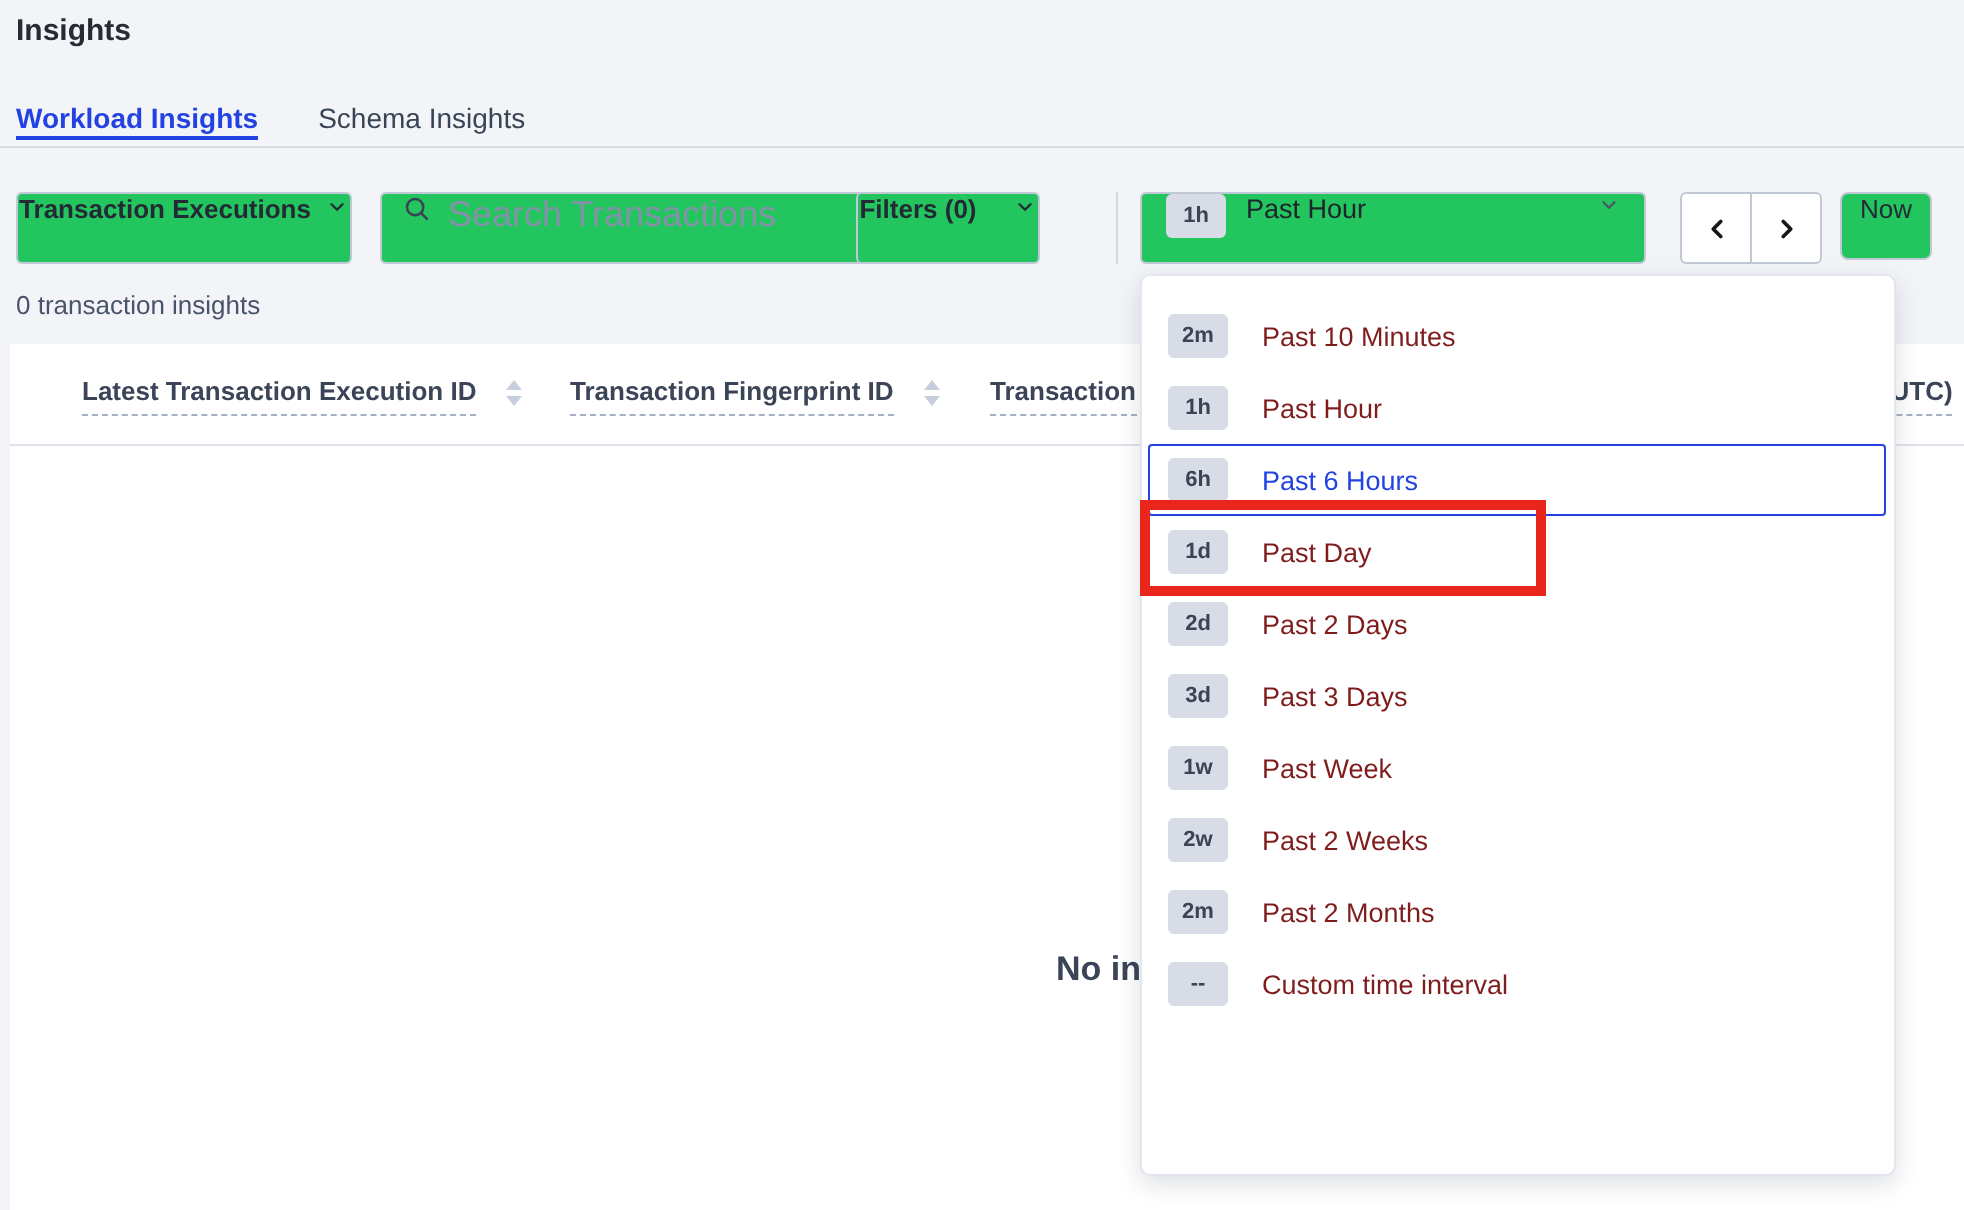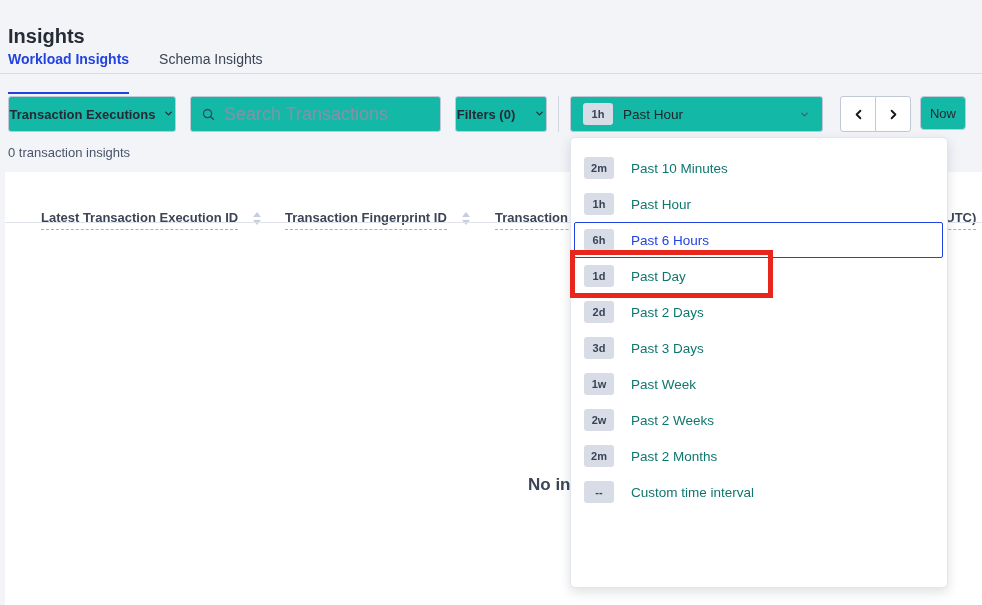--- a/index.html
+++ b/index.html
@@ -1,62 +1,62 @@
 <!DOCTYPE html>
 <html><head>
 <meta charset="utf-8">
 <style>
   * { margin:0; padding:0; box-sizing:border-box; }
   html,body { width:982px; height:605px; }
   body { font-family:"Liberation Sans", sans-serif; background:#f3f4f8; overflow:hidden; }
   .app { position:relative; width:982px; height:605px; background:#f3f4f8; }
 
   
-  .page-title { position:absolute; left:8px; top:25px; font-size:20px; font-weight:700; color:#262c36; }
+  .page-title { position:absolute; left:8px; top:7px; font-size:15px; font-weight:700; color:#262c36; }
   .tabbar { position:absolute; left:0; top:45px; width:982px; height:29px; border-bottom:1px solid #d9dbe4; }
   .tabs-inner { position:absolute; left:8px; top:0; display:flex; }
-  .tab { font-size:14px; color:#394455; padding:6px 0 25px 0; margin-right:30px; cursor:pointer; }
+  .tab { font-size:14px; color:#394455; padding:6px 0 1px 0; margin-right:30px; cursor:pointer; }
   .tab.active { color:#2242e1; font-weight:700; border-bottom:2.5px solid #2242e1; margin-bottom:-1px; }
 
   
-  .ctl { position:absolute; top:96px; height:36px; background:#14b8a6; border:1px solid #c3c8d7; border-radius:3px; display:flex; align-items:center; font-size:13px; color:#242a35; }
+  .ctl { position:absolute; top:96px; height:36px; background:#22c55e; border:1px solid #c3c8d7; border-radius:3px; display:flex; align-items:flex-start; font-size:13px; color:#242a35; }
   .btn-view { left:8px; width:168px; justify-content:center; font-weight:700; gap:8px; cursor:pointer; }
   .searchbox { left:190px; width:251px; padding:0 10px; gap:8px; }
   .searchbox input { border:none; outline:none; flex:1; font-family:"Liberation Sans",sans-serif; font-size:18px; color:#242a35; background:transparent; }
   .searchbox input::placeholder { color:#8691a9; }
-  .btn-filters { left:455px; width:92px; justify-content:center; font-weight:700; gap:19px; cursor:pointer; }
+  .btn-filters { left:428px; width:92px; justify-content:center; font-weight:700; gap:19px; cursor:pointer; }
   .toolbar-divider { position:absolute; left:558px; top:96px; width:1px; height:36px; background:#d2d6e0; }
   .time-picker { left:570px; width:253px; padding:0 12px; cursor:pointer; }
   .time-picker .tp-label { margin-left:10px; font-size:13.5px; color:#20242c; }
   .time-picker .chev { margin-left:auto; display:flex; }
   .pager { position:absolute; left:840px; top:96px; display:flex; }
   .pager .pg-btn { width:36px; height:36px; background:#fff; border:1px solid #c3c8d7; display:flex; align-items:center; justify-content:center; cursor:pointer; }
   .pager .pg-btn:first-child { border-radius:3px 0 0 3px; }
   .pager .pg-btn:last-child { border-radius:0 3px 3px 0; margin-left:-1px; }
   .btn-now { left:920px; width:46px; height:34px; justify-content:center; font-weight:400; border-radius:4px; cursor:pointer; }
 
   .badge { min-width:30px; height:22px; padding:0 5px; background:#d8dce6; border-radius:3px; font-size:11px; font-weight:700; color:#394455; display:inline-flex; align-items:center; justify-content:center; }
 
   .summary { position:absolute; left:8px; top:145px; font-size:13px; color:#49536a; }
 
   
   .table-area { position:absolute; left:5px; top:172px; width:977px; height:433px; background:#fff; }
   .header-row { position:absolute; left:0; top:0; width:100%; height:50px; }
-  .col { position:absolute; top:38px; display:flex; align-items:center; white-space:nowrap; cursor:pointer; }
+  .col { position:absolute; top:16px; display:flex; align-items:center; white-space:nowrap; cursor:pointer; }
   .col-label { font-size:13px; font-weight:700; color:#3b4557; border-bottom:1px dashed #a6b0c3; padding-bottom:4px; }
   .sort { display:inline-flex; flex-direction:column; margin-left:15px; margin-top:-4px; }
   .tri-up { width:0; height:0; border-left:4px solid transparent; border-right:4px solid transparent; border-bottom:5px solid #c6cede; margin-bottom:3px; }
   .tri-down { width:0; height:0; border-left:4px solid transparent; border-right:4px solid transparent; border-top:5px solid #c6cede; }
   .header-sep { position:absolute; left:0; top:50px; width:100%; height:1px; background:#e0e3ea; }
   .empty-msg { position:absolute; left:523px; top:303px; font-size:17px; font-weight:700; color:#3b4557; white-space:nowrap; }
 
   
   .menu { position:absolute; left:570px; top:137px; width:378px; height:451px; background:#fff; border:1px solid #e3e6ed; border-radius:5px; box-shadow:0 4px 12px rgba(30,40,60,.15); padding-top:12px; z-index:5; }
   .menu-item { height:36px; display:flex; align-items:center; margin:0 4px 0 3px; padding:0 9px; border:1px solid transparent; border-radius:2px; cursor:pointer; }
-  .menu-item .mi-label { margin-left:17px; font-size:13.5px; color:#0f766e; }
+  .menu-item .mi-label { margin-left:17px; font-size:13.5px; color:#7f1d1d; }
   .menu-item.selected { border-color:#2242e1; }
   .menu-item.selected .mi-label { color:#2242e1; }
 
   
   .annot { position:absolute; left:570px; top:250px; width:203px; height:48px; border:5px solid #e8261b; z-index:10; pointer-events:none; }
 </style>
 </head>
 <body>
 
 <div class="app">

